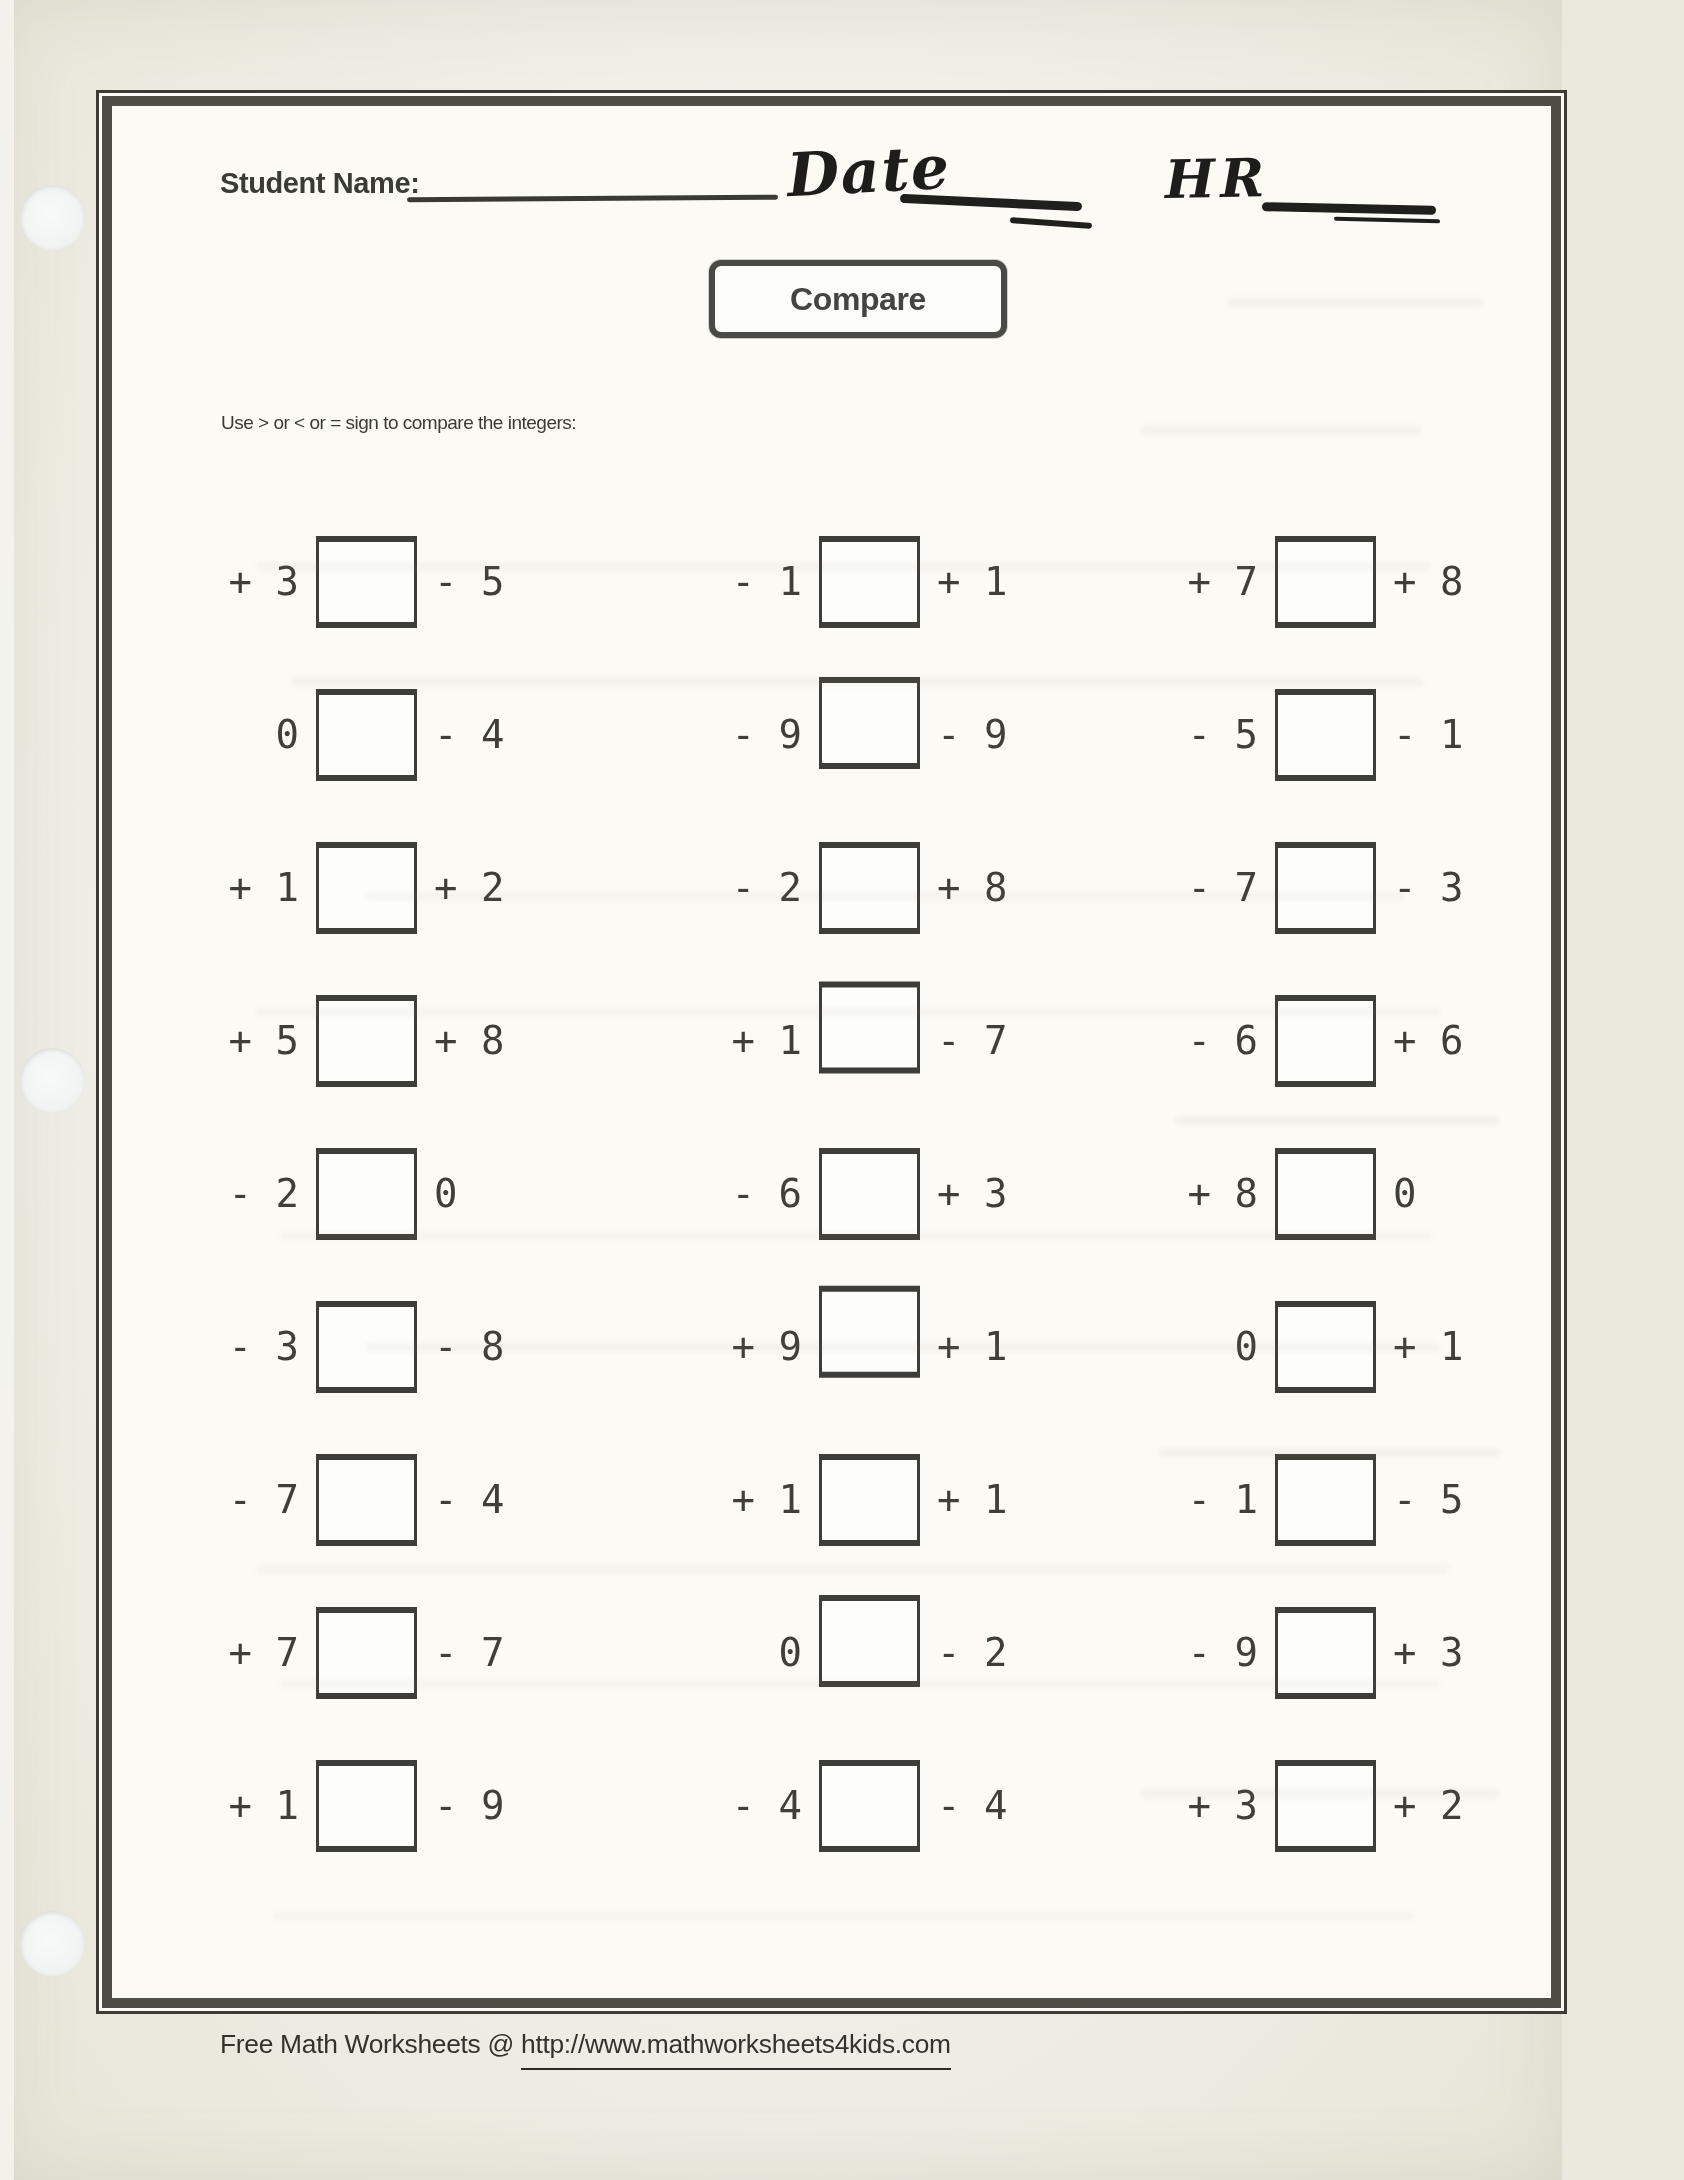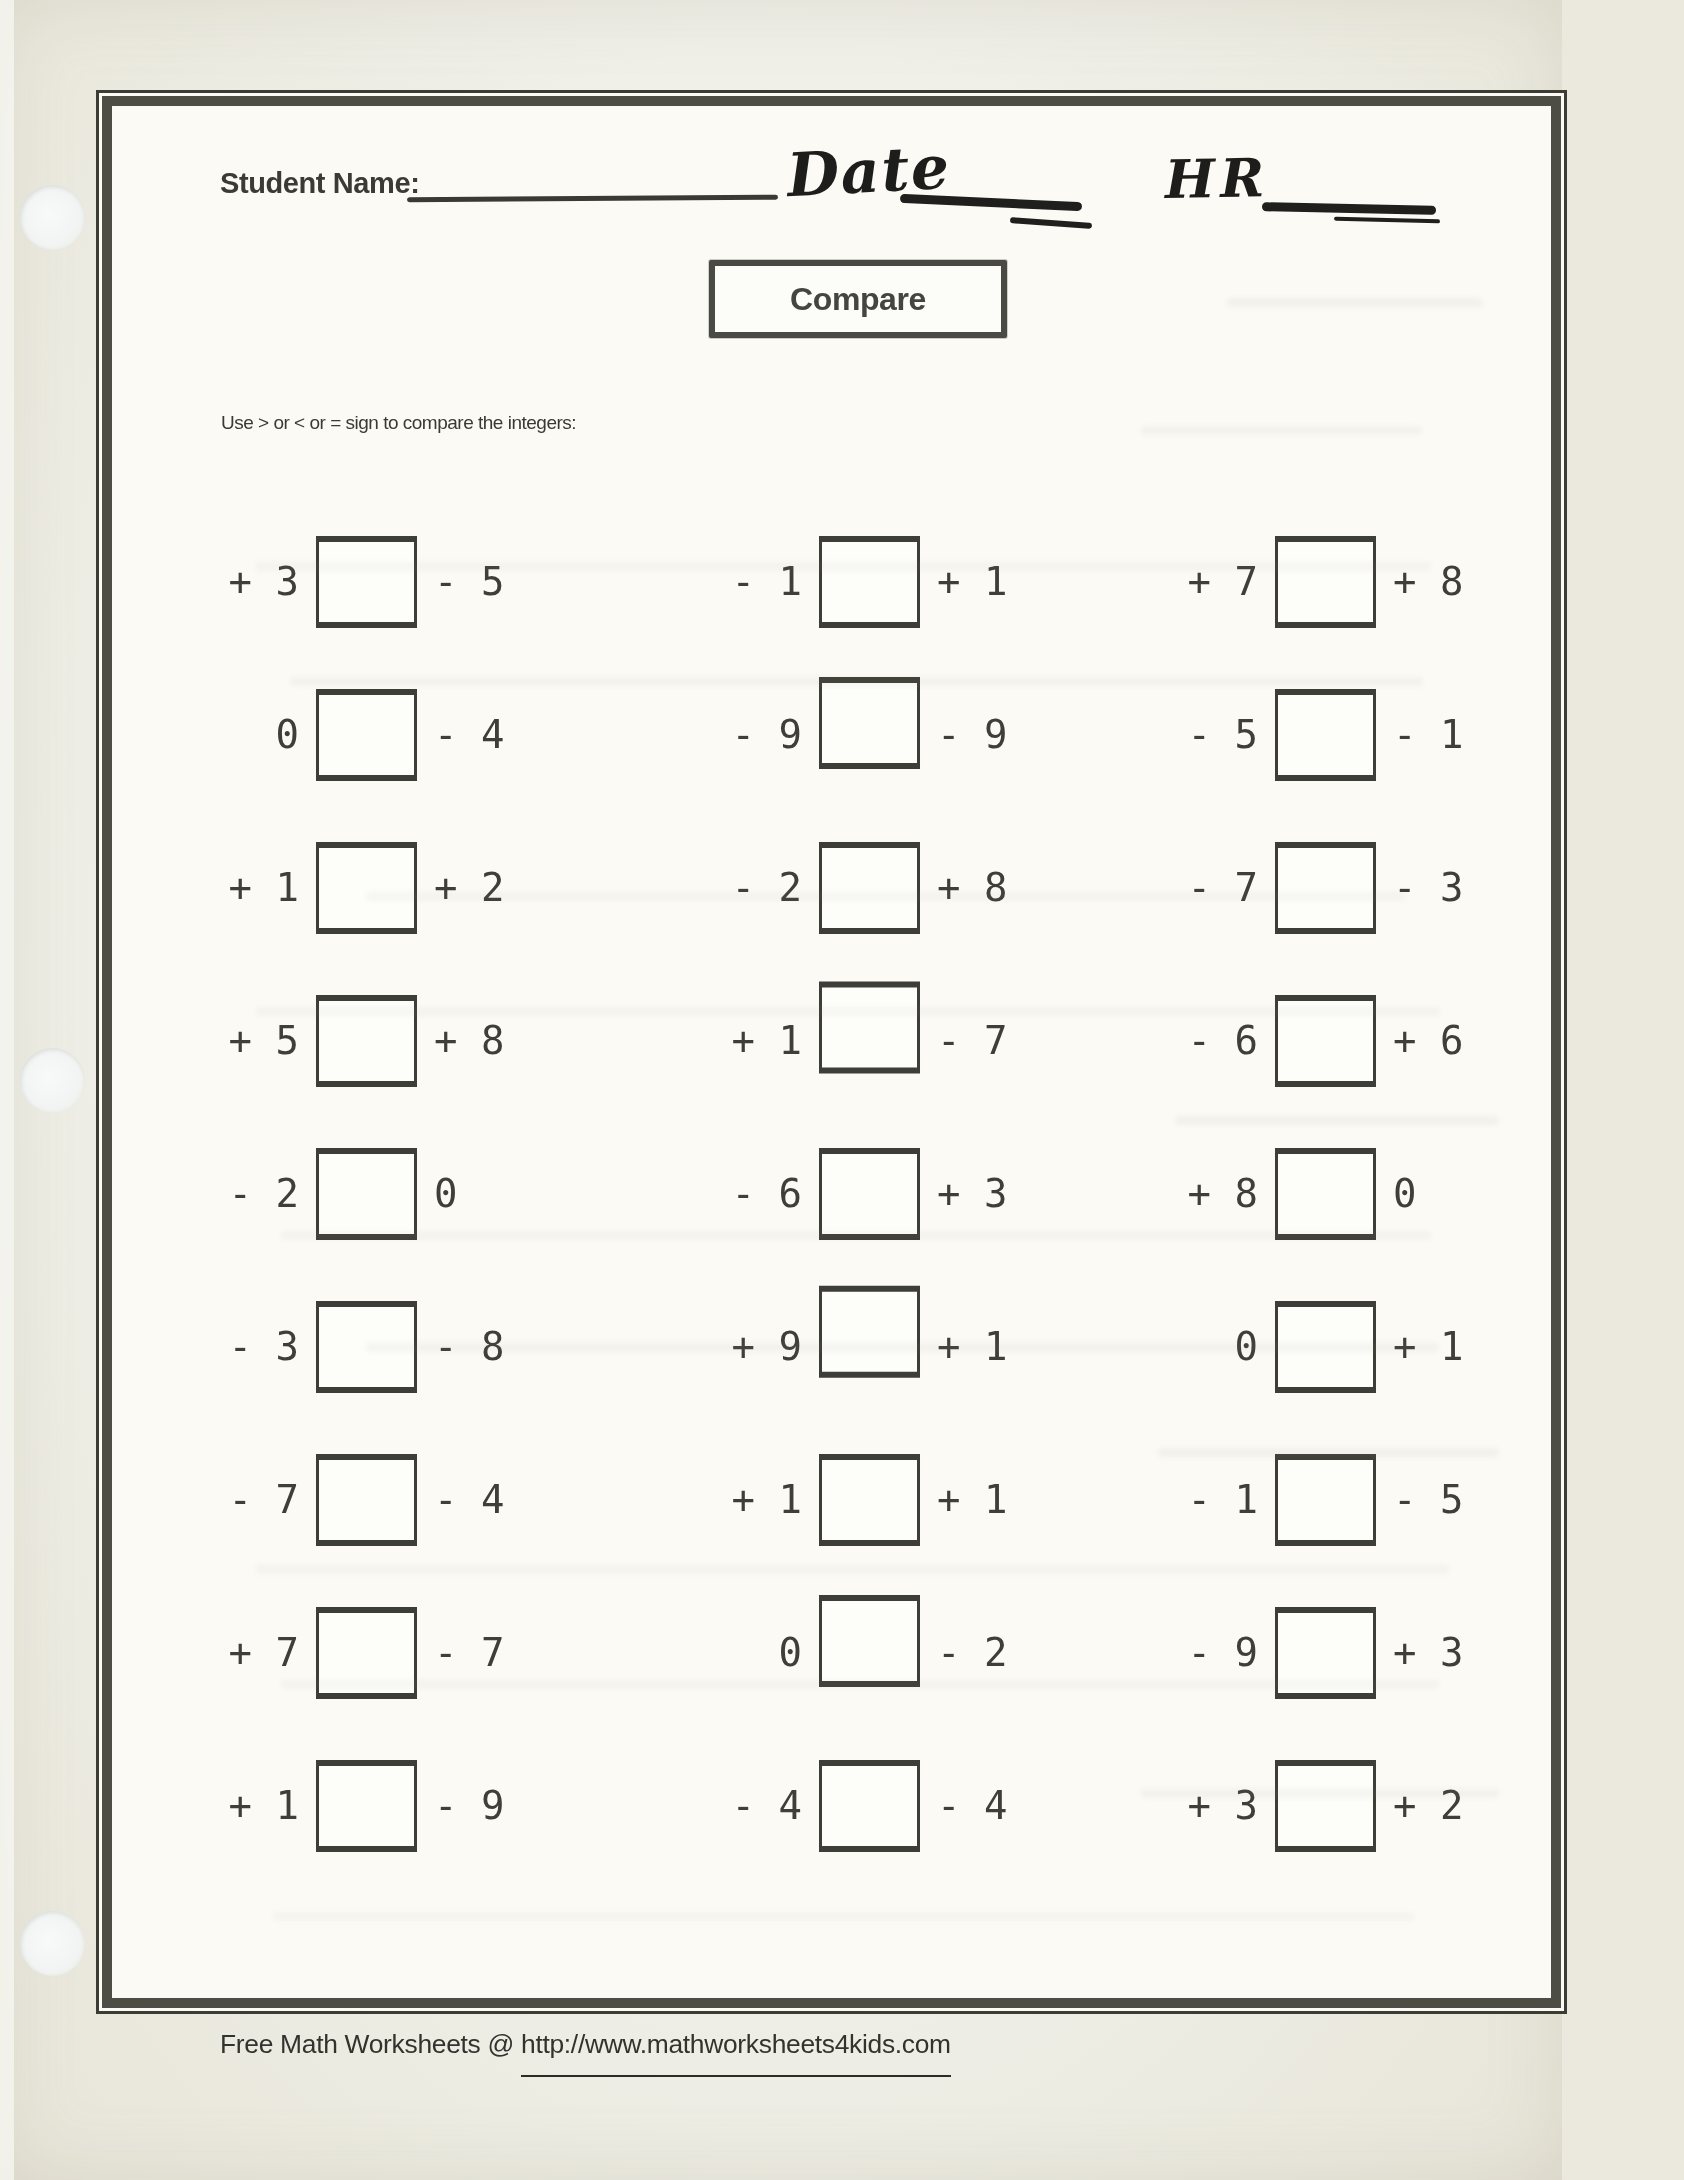--- a/index.html
+++ b/index.html
@@ -51,21 +51,21 @@
   .hand-date{left:787px;top:136px;font-size:60px;transform:rotate(-3deg);letter-spacing:1.7px;}
   .hand-hr{left:1165px;top:147px;font-size:53px;transform:rotate(-1deg);letter-spacing:5.1px;}
   .ink-line{position:absolute;background:#1f1f1d;border-radius:4.3px;}
   .date-line1{left:900px;top:198px;width:182px;height:9.4px;transform:rotate(2.6deg);}
   .date-line2{left:1010px;top:220px;width:82px;height:6px;transform:rotate(4deg);}
   .hr-line1{left:1262px;top:204px;width:174px;height:8.5px;transform:rotate(1.2deg);}
   .hr-line2{left:1334px;top:218px;width:106px;height:4.3px;transform:rotate(1.5deg);}
   
   .title-box{
     position:absolute;left:709px;top:260px;width:286px;height:66px;
-    border:6.8px solid #4a4a44;border-radius:2px;background:#fcfcf8;
+    border:6.8px solid #4a4a44;border-radius:12px;background:#fcfcf8;
     display:flex;align-items:center;justify-content:center;
     box-shadow:0 0 0 0.9px rgba(60,60,52,.25);
   }
   .title-box span{font-size:32px;font-weight:bold;color:#45453f;letter-spacing:-0.4px;}
   
   .instructions{
     position:absolute;left:221px;top:412px;
     font-size:19px;color:#3a3a34;letter-spacing:-0.5px;
   }
   
@@ -83,21 +83,21 @@
     width:95px;height:80px;margin:0 17px;flex:0 0 auto;
     background:#fdfdfa;
     border:3.4px solid #3e3e38;border-top-width:6.8px;border-bottom-width:6.8px;
   }
   
   .footer{
     position:absolute;left:220px;top:2029px;
     font-size:26.4px;color:#33332e;letter-spacing:-0.3px;
   }
   .footer a{
-    color:#33332e;text-decoration:none;border-bottom:2.6px solid #2c2c27;padding-bottom:16px;margin-top:38px;
+    color:#33332e;text-decoration:none;border-bottom:2.6px solid #2c2c27;padding-bottom:9px;margin-top:38px;
   }
   
   .ghost{
     position:absolute;background:#8a8775;border-radius:3.4px;
     filter:blur(2.6px);pointer-events:none;
   }
 </style>
 </head>
 <body>
 

